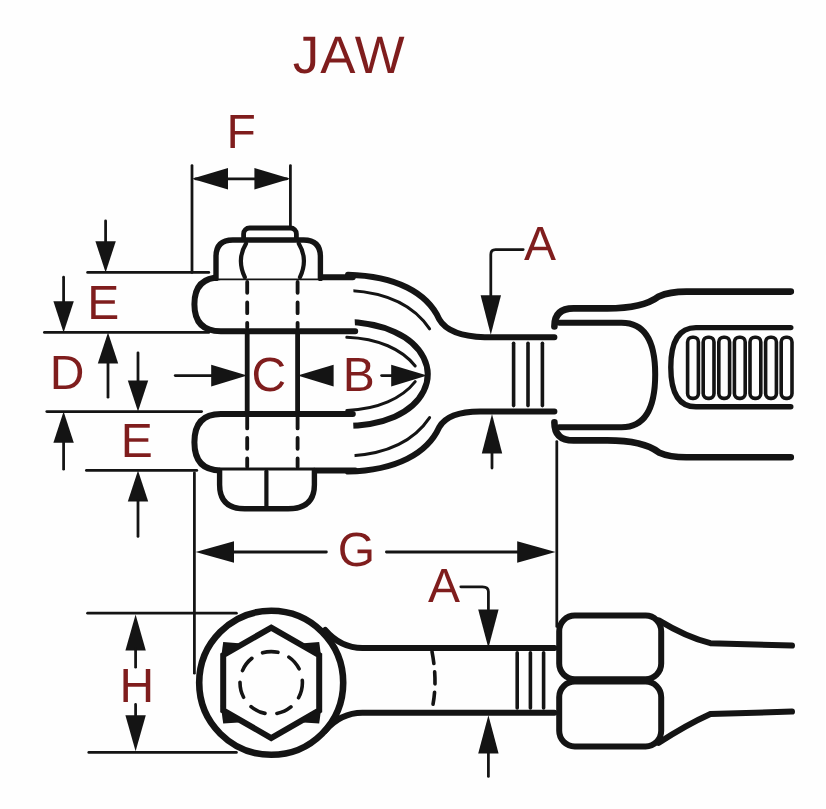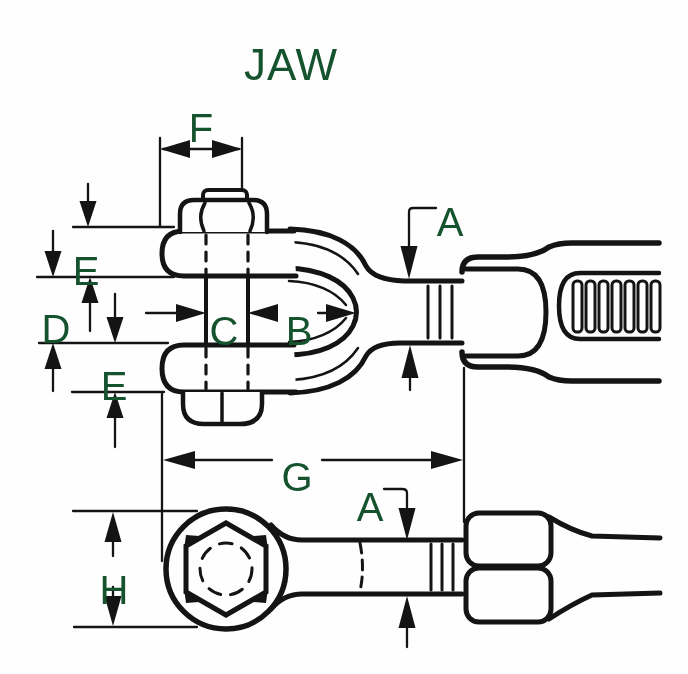--- a/index.html
+++ b/index.html
@@ -9,24 +9,23 @@
     background:#fefefe;
     font-family:"Liberation Sans", sans-serif;
     overflow:hidden;
   }
   .canvas svg{position:absolute;left:0;top:0;}
   .lbl{
     position:absolute;
     transform:translate(-50%,-50%);
     font-size:40px;
     line-height:1;
-    color:#14532d;
+    color:#7f1d1d;
     white-space:nowrap;
     user-select:none;
-    margin-top:18px;
   }
   .title{font-size:44px;letter-spacing:1px;}
 </style>
 </head>
 <body>
 
 <div class="canvas">
 
 <svg width="688" height="674" viewBox="0 0 688 674">
   <g stroke="#141414" fill="none" stroke-linecap="round">

